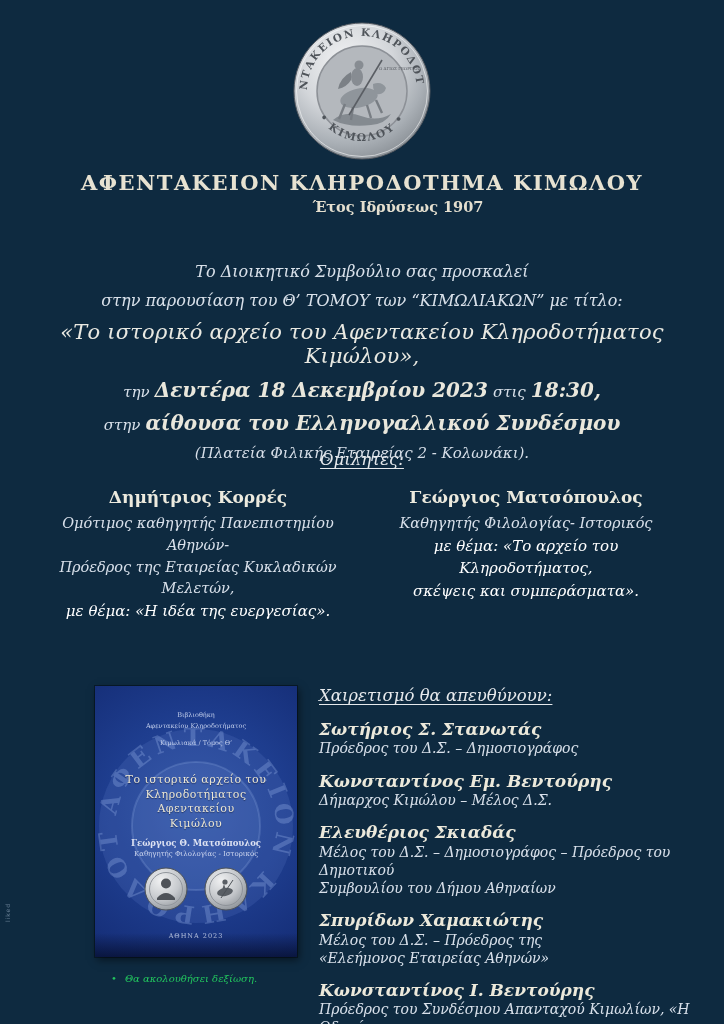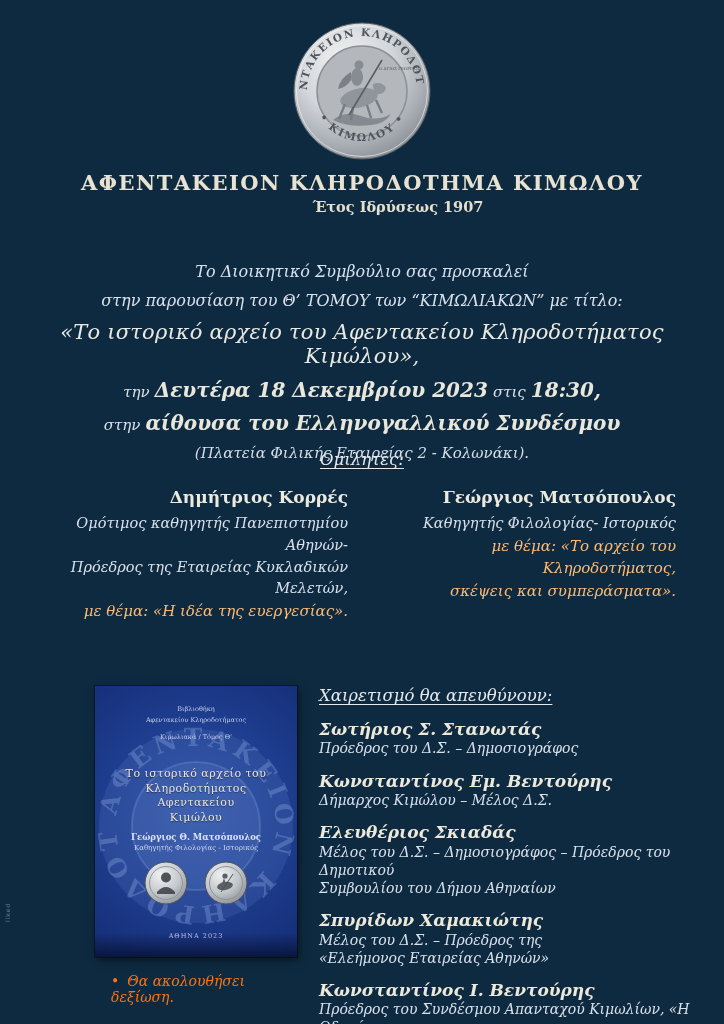--- a/index.html
+++ b/index.html
@@ -36,53 +36,53 @@
   
   .speakers-heading{
     position:absolute;top:450px;left:0;width:100%;text-align:center;
     font-style:italic;font-size:16.5px;color:#e6e9ec;
   }
   .speakers-heading span{text-decoration:underline;text-underline-offset:3px;}
   .speakers-row{
     position:absolute;top:487px;left:0;width:100%;
     display:flex;justify-content:center;gap:28px;
   }
-  .speaker-col{width:300px;text-align:right;}
+  .speaker-col{width:300px;text-align:center;}
   .speaker-name{font-weight:bold;font-size:17px;color:#eceade;margin-bottom:6px;}
   .speaker-line{font-style:italic;font-size:14.5px;color:#d8e0ea;line-height:1.5;}
-  .speaker-theme{font-style:italic;font-size:15px;color:#fdba74;line-height:1.5;}
+  .speaker-theme{font-style:italic;font-size:15px;color:#ffffff;line-height:1.5;}
   
   .bottom-row{position:absolute;top:686px;left:95px;display:flex;}
   
   .book-col{width:202px;}
   .book-cover{
     position:relative;width:202px;height:271px;
     background:radial-gradient(circle at 50% 46%, #2a4d9f 0%, #1e3d8e 52%, #17317c 86%, #142c72 100%);
     box-shadow:0 0 0 1px rgba(0,0,0,.35), 2px 3px 8px rgba(0,0,0,.5);
     overflow:hidden;
   }
   .book-cover::after{
     content:"";position:absolute;left:0;right:0;bottom:0;height:24px;
     background:linear-gradient(rgba(7,16,50,0), rgba(7,16,50,.8));
   }
   .cover-watermark{position:absolute;top:0;left:0;}
   .cover-inner{position:relative;width:100%;height:100%;text-align:center;}
-  .cover-series{padding-top:18px;font-size:6.5px;line-height:1.7;color:#c3cfec;}
+  .cover-series{padding-top:24px;font-size:6.5px;line-height:1.7;color:#c3cfec;}
   .cover-series .series-vol{margin-top:6px;display:block;}
   .cover-title{
     margin-top:24px;font-size:11px;line-height:1.32;color:#ece7d4;
     letter-spacing:.5px;text-shadow:0 1px 1px rgba(0,0,20,.45);
   }
   .cover-author{margin-top:7px;font-size:8.5px;font-weight:bold;color:#dde2f2;}
   .cover-author-role{margin-top:2px;font-size:7px;color:#ccd5ee;}
   .cover-coins{margin-top:9px;display:flex;justify-content:center;gap:16px;align-items:center;}
   .cover-city{position:absolute;bottom:17px;left:0;width:100%;font-size:6.5px;letter-spacing:1px;color:#c6d1ec;}
   .reception-bullet{
     margin-top:16px;margin-left:16px;
-    font-style:italic;font-size:14px;color:#f97316;
+    font-style:italic;font-size:10px;color:#22c55e;
   }
   .reception-bullet .dot{font-style:normal;margin-right:8px;}
   
   .greet-col{margin-left:22px;width:386px;}
   .greet-heading{font-style:italic;font-size:16.5px;color:#e6e9ec;margin-bottom:14px;}
   .greet-heading span{text-decoration:underline;text-underline-offset:3px;}
   .greet-item{margin-bottom:13px;}
   .greet-name{font-weight:bold;font-style:italic;font-size:17px;color:#ece9db;line-height:1.2;}
   .greet-role{font-style:italic;font-size:14px;color:#d8e0ea;line-height:1.3;}
   

